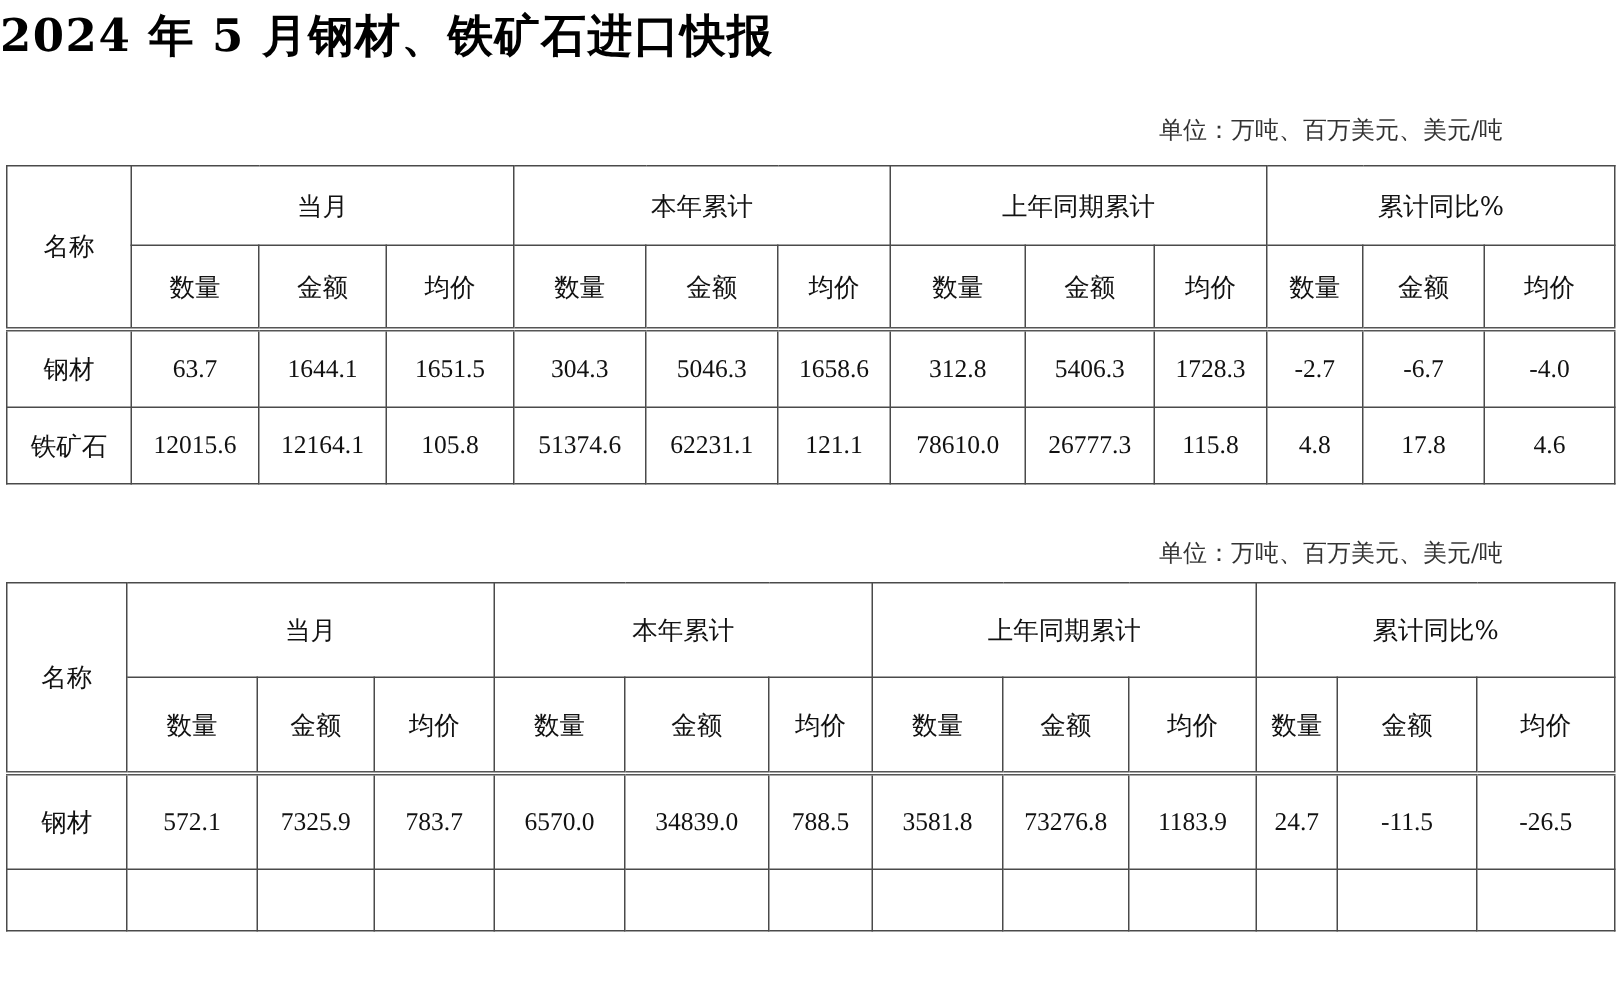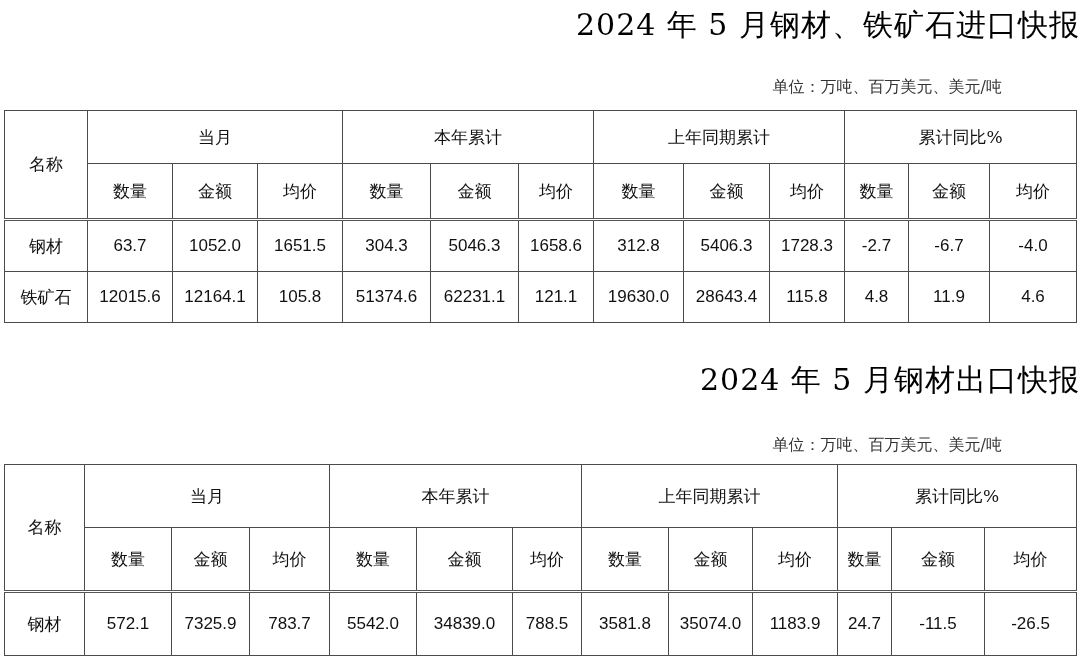--- a/index.html
+++ b/index.html
@@ -5,22 +5,22 @@
   html, body {
     margin: 0; padding: 0;
     width: 1080px; height: 656px;
     overflow: hidden;
     background: #ffffff;
     font-family: "DejaVu Serif", "Liberation Serif", serif;
   }
   .page { position: relative; width: 1080px; height: 656px; overflow: hidden; }
 
   .doc-title {
-    margin: 0; text-align: right;
-    font-size: 30px; font-weight: normal; color: #000;
+    margin: 0; text-align: left;
+    font-size: 30px; font-weight: bold; color: #000;
     line-height: 38px; letter-spacing: 1px;
   }
   .title-1 { padding-top: 6px; }
   .title-2 { margin-top: 38px; }
 
   .unit-note {
     text-align: right; padding-right: 78px;
     font-size: 16px; color: #333; line-height: 20px; margin-left: 24px;
   }
   .unit-1 { margin-top: 33px; }
@@ -42,21 +42,21 @@
   .t1 tr.sub-row td   { height: 54px; }
   .t1 tr.data-row td  { height: 50px; }
   .t2 tr.group-row td { height: 62px; }
   .t2 tr.sub-row td   { height: 62px; }
   .t2 tr.data-row td  { height: 62px; }
   .t2 tr.partial-row td { height: 40px; }
 
   tr.data-first td { border-top: 3px double #555; }
 
   .num {
-    font-family: Liberation Sans, sans-serif;
+    font-family: Liberation Serif, serif;
     font-size: 18px; color: #1a1a1a;
   }
   .name-cell { text-align: left; padding-left: 12px; }
 </style>
 </head>
 <body>
 
 <div class="page">
 
   <h1 class="doc-title title-1">2024 年 5 月钢材、铁矿石进口快报</h1>
@@ -96,51 +96,50 @@
       <td>数量</td>
       <td>金额</td>
       <td>均价</td>
       <td>数量</td>
       <td>金额</td>
       <td>均价</td>
     </tr>
     <tr class="data-row data-first">
       <td class="name-cell">钢材</td>
       <td class="num">63.7</td>
-      <td class="num">1052.0</td>
+      <td class="num">1644.1</td>
       <td class="num">1651.5</td>
       <td class="num">304.3</td>
       <td class="num">5046.3</td>
       <td class="num">1658.6</td>
       <td class="num">312.8</td>
       <td class="num">5406.3</td>
       <td class="num">1728.3</td>
       <td class="num">-2.7</td>
       <td class="num">-6.7</td>
       <td class="num">-4.0</td>
     </tr>
     <tr class="data-row">
       <td class="name-cell">铁矿石</td>
       <td class="num">12015.6</td>
       <td class="num">12164.1</td>
       <td class="num">105.8</td>
       <td class="num">51374.6</td>
       <td class="num">62231.1</td>
       <td class="num">121.1</td>
-      <td class="num">19630.0</td>
-      <td class="num">28643.4</td>
+      <td class="num">78610.0</td>
+      <td class="num">26777.3</td>
       <td class="num">115.8</td>
       <td class="num">4.8</td>
-      <td class="num">11.9</td>
+      <td class="num">17.8</td>
       <td class="num">4.6</td>
     </tr>
   </tbody>
     </table>
 
-  <h1 class="doc-title title-2">2024 年 5 月钢材出口快报</h1>
   <div class="unit-note unit-2">单位：万吨、百万美元、美元/吨</div>
 
   <table class="report-table t2">
     <colgroup>
       <col style="width:80px">
         <col style="width:87px">
         <col style="width:78px">
         <col style="width:80px">
       <col style="width:87px">
         <col style="width:96px">
@@ -172,25 +171,25 @@
       <td>均价</td>
       <td>数量</td>
       <td>金额</td>
       <td>均价</td>
     </tr>
     <tr class="data-row data-first">
       <td class="name-cell">钢材</td>
       <td class="num">572.1</td>
       <td class="num">7325.9</td>
       <td class="num">783.7</td>
-      <td class="num">5542.0</td>
+      <td class="num">6570.0</td>
       <td class="num">34839.0</td>
       <td class="num">788.5</td>
       <td class="num">3581.8</td>
-      <td class="num">35074.0</td>
+      <td class="num">73276.8</td>
       <td class="num">1183.9</td>
       <td class="num">24.7</td>
       <td class="num">-11.5</td>
       <td class="num">-26.5</td>
     </tr>
     <tr class="partial-row">
       <td></td>
       <td></td>
       <td></td>
       <td></td>

